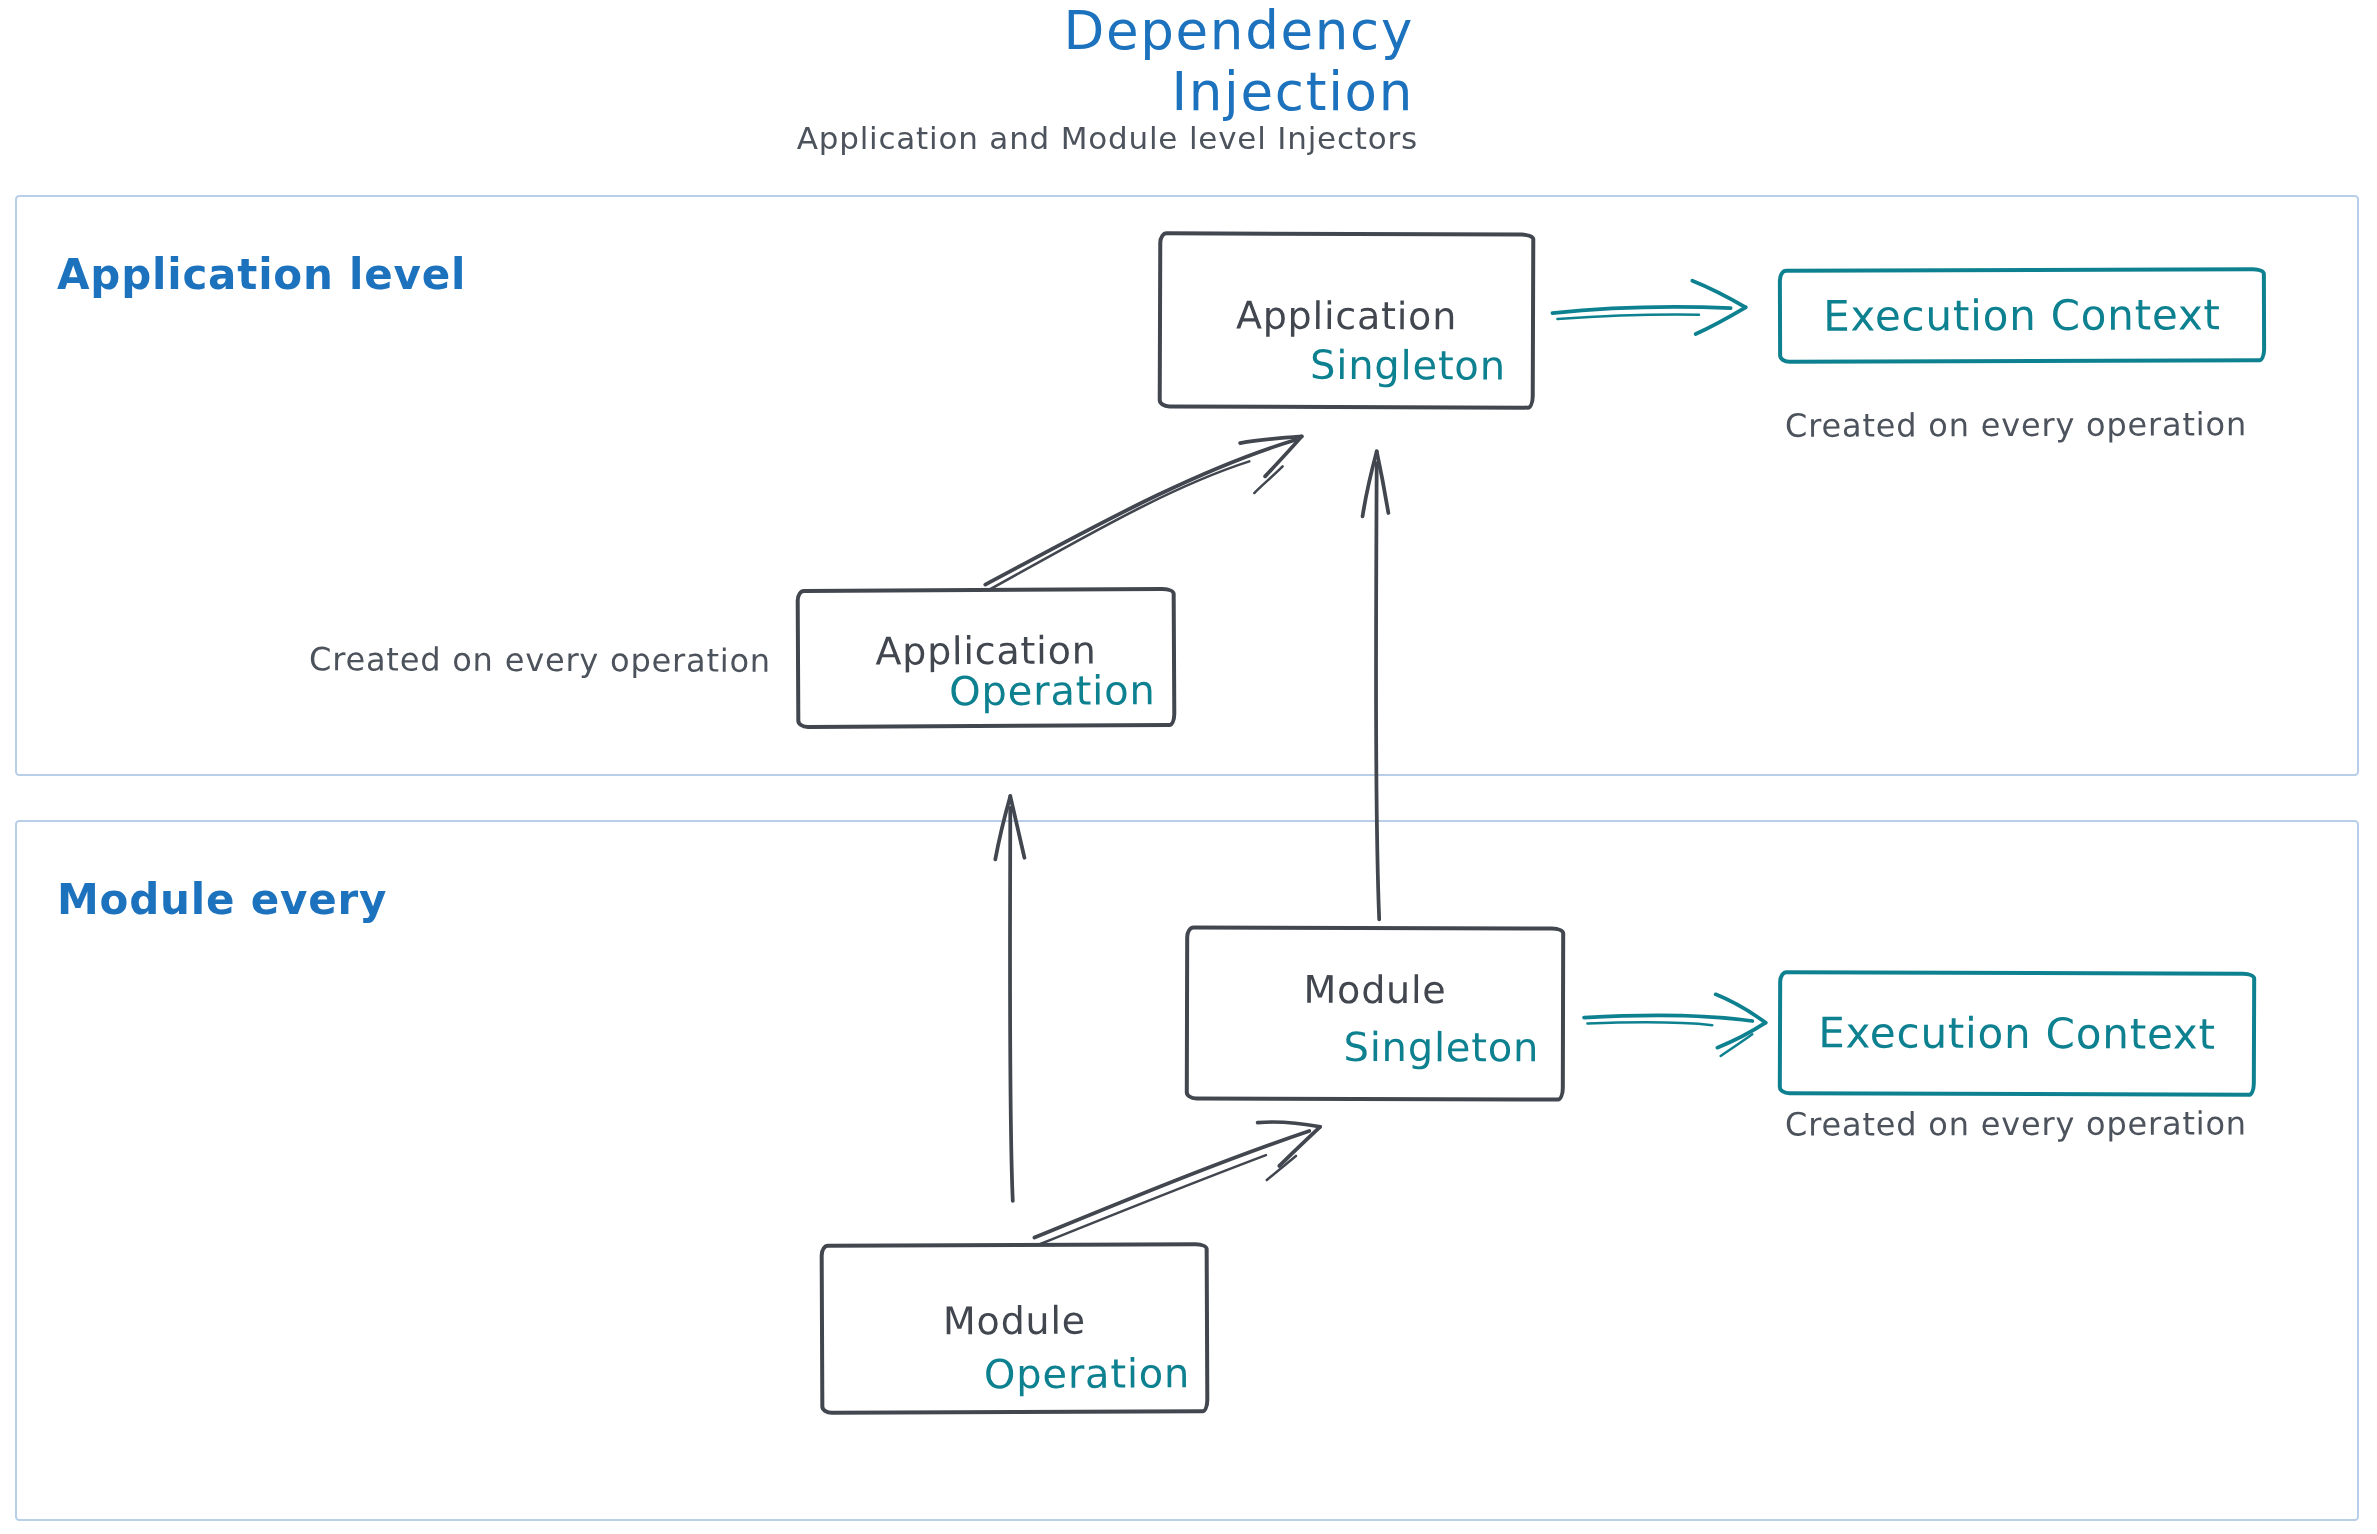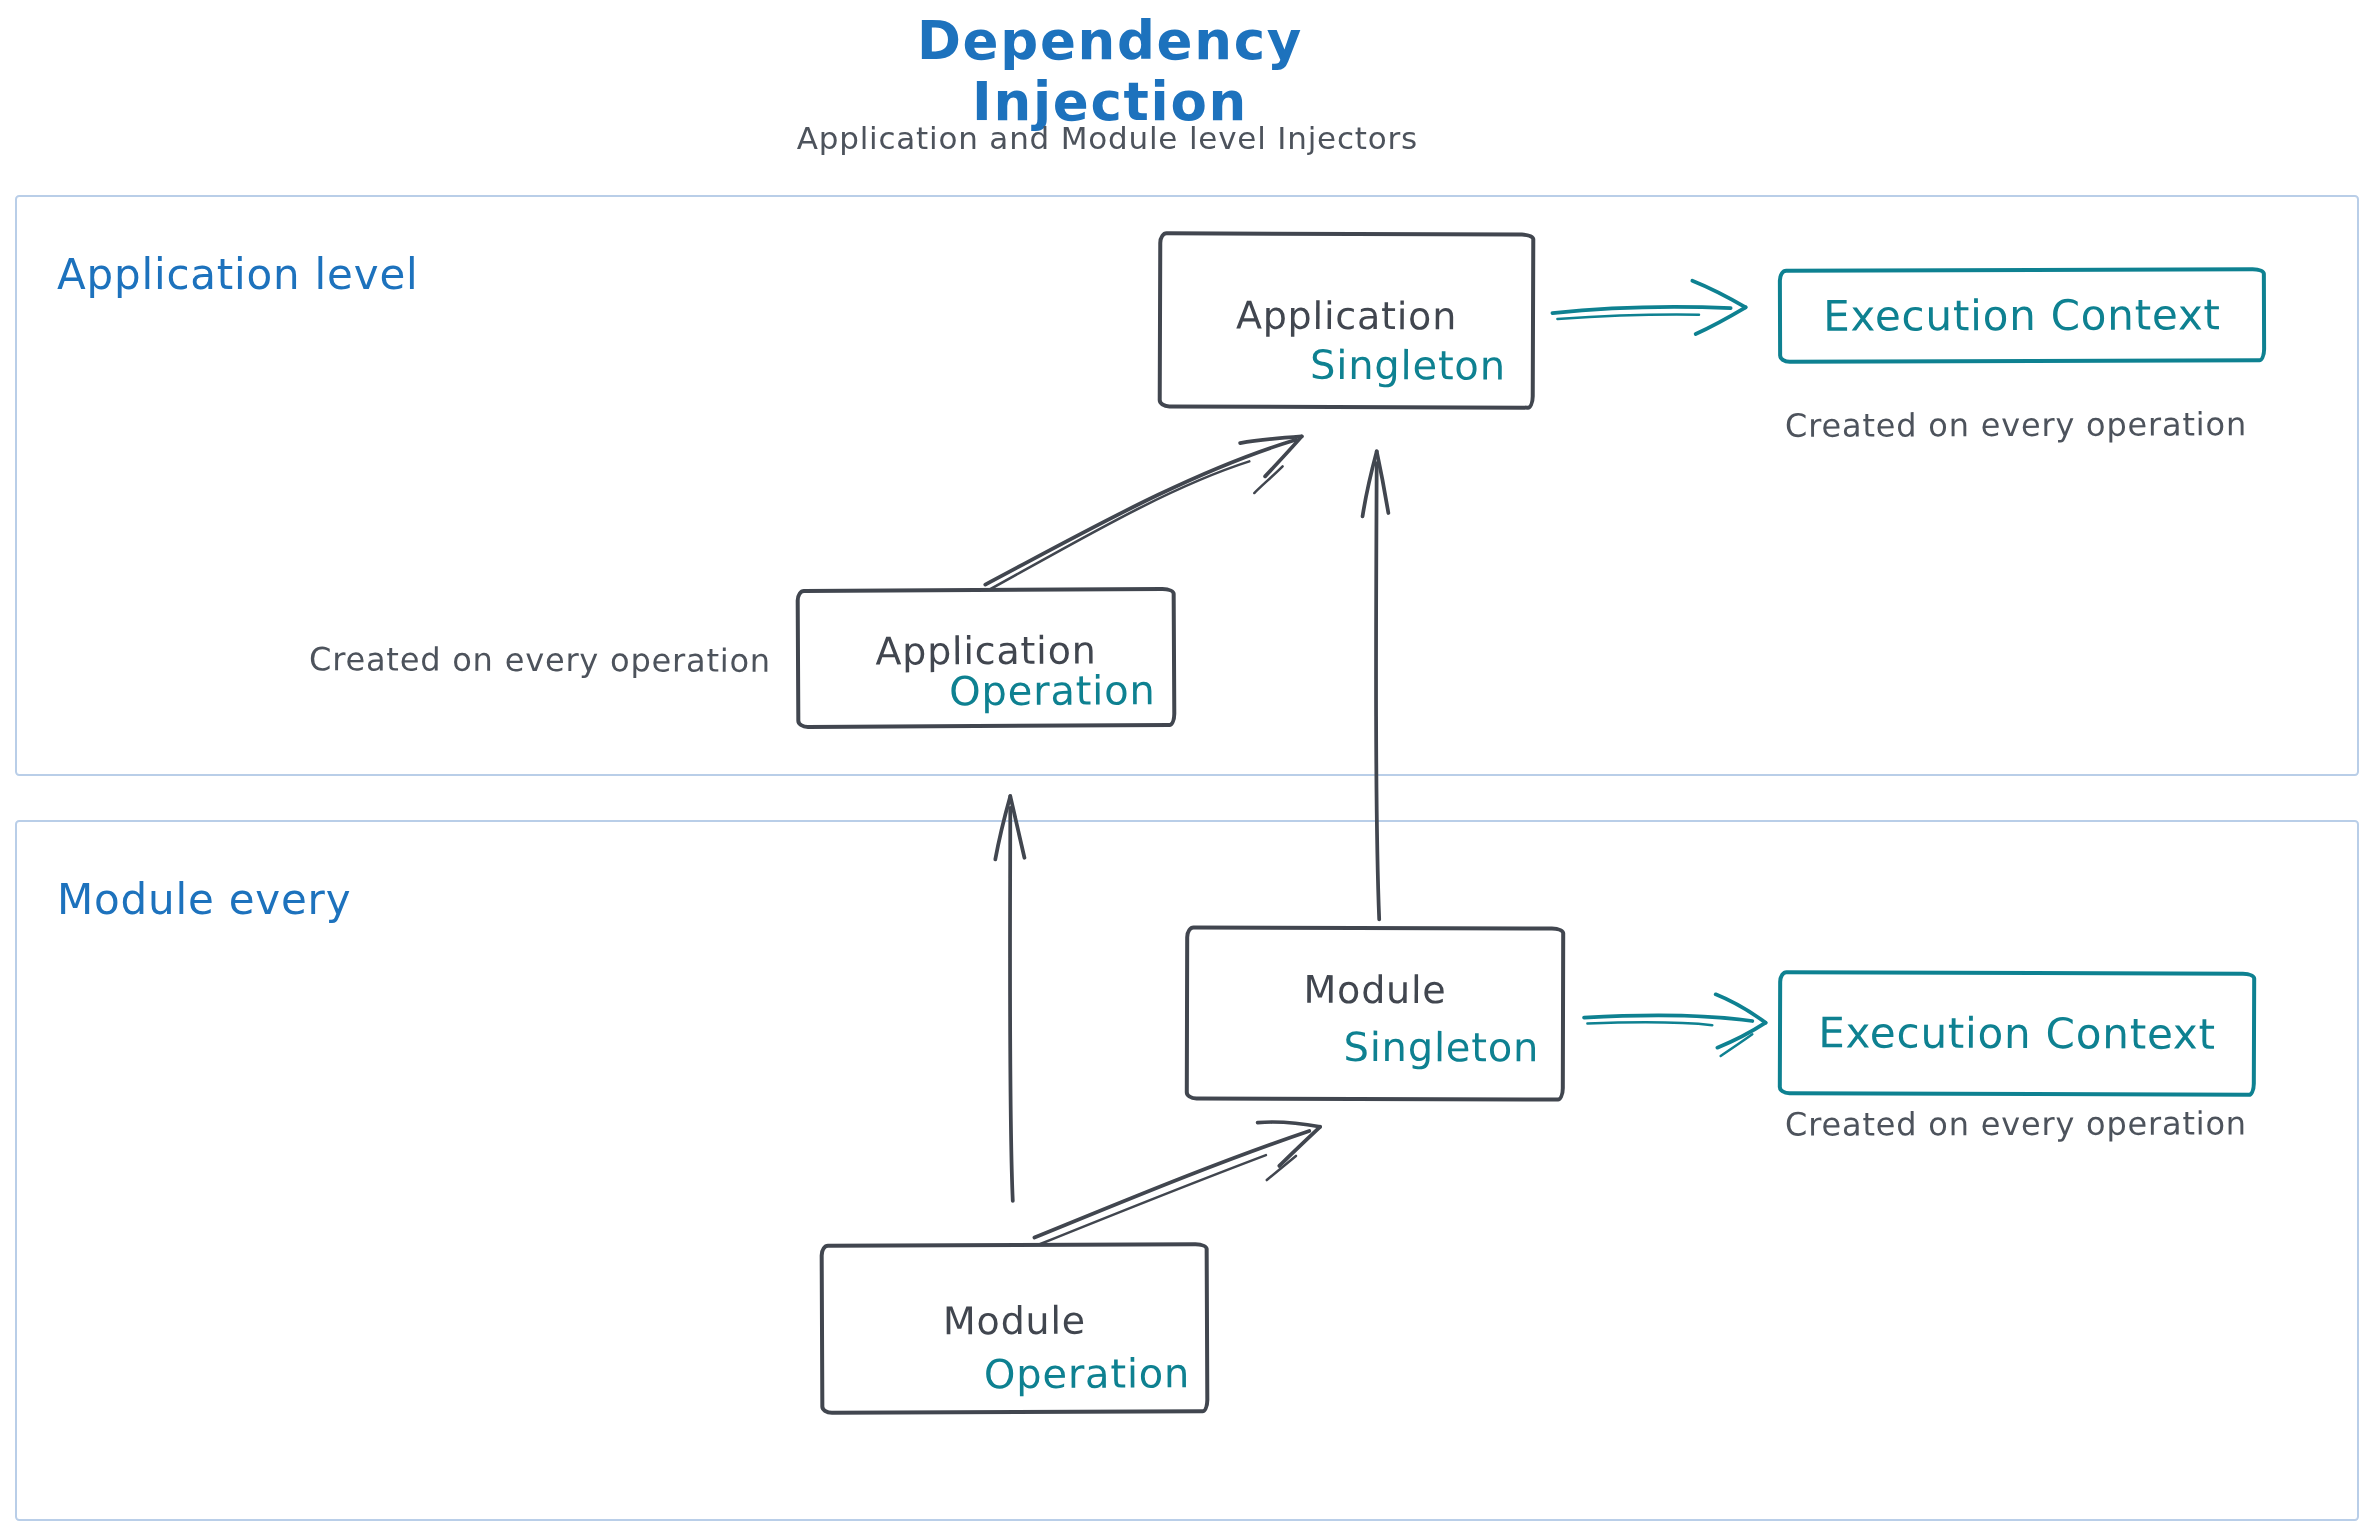--- a/index.html
+++ b/index.html
@@ -10,37 +10,37 @@
     --container-border:#b9cee8;
   }
   html,body{margin:0;padding:0;background:#ffffff;}
   body{
     width:2377px;height:1534px;position:relative;overflow:hidden;
     font-family:"DejaVu Sans","Liberation Sans",sans-serif;color:var(--ink);
   }
   .stage{position:absolute;inset:0;}
 
   .title{
-    position:absolute;left:806px;top:10px;width:608px;text-align:center;
-    font-size:53px;font-weight:bold;color:var(--blue);letter-spacing:1.7px;
+    position:absolute;left:806px;top:0;width:608px;text-align:right;
+    font-size:53px;font-weight:normal;color:var(--blue);letter-spacing:1.7px;
   }
   .subtitle{
     position:absolute;left:785px;top:120px;width:633px;text-align:right;
     font-size:31px;color:var(--text-gray);letter-spacing:0.8px;
   }
 
   .container{
     position:absolute;border:2.5px solid var(--container-border);
     border-radius:4.2px;background:transparent;box-sizing:border-box;
   }
   #container-application{left:15px;top:195px;width:2344px;height:581px;}
   #container-module{left:15px;top:820px;width:2344px;height:701px;}
 
   .section-label{
-    position:absolute;font-size:42px;font-weight:normal;color:var(--blue);
+    position:absolute;font-size:42px;font-weight:bold;color:var(--blue);
     letter-spacing:0.8px;
   }
   #label-application{left:57px;top:250px;}
   #label-module{left:57px;top:875px;}
 
   .edges{position:absolute;left:0;top:0;width:2377px;height:1534px;pointer-events:none;}
   .edges path{fill:none;stroke-width:4.5;stroke-linecap:round;stroke-linejoin:round;}
   .edges path.ink{stroke:var(--ink);}
   .edges path.teal{stroke:var(--teal);}
   .edges path.thin{stroke-width:3;}

